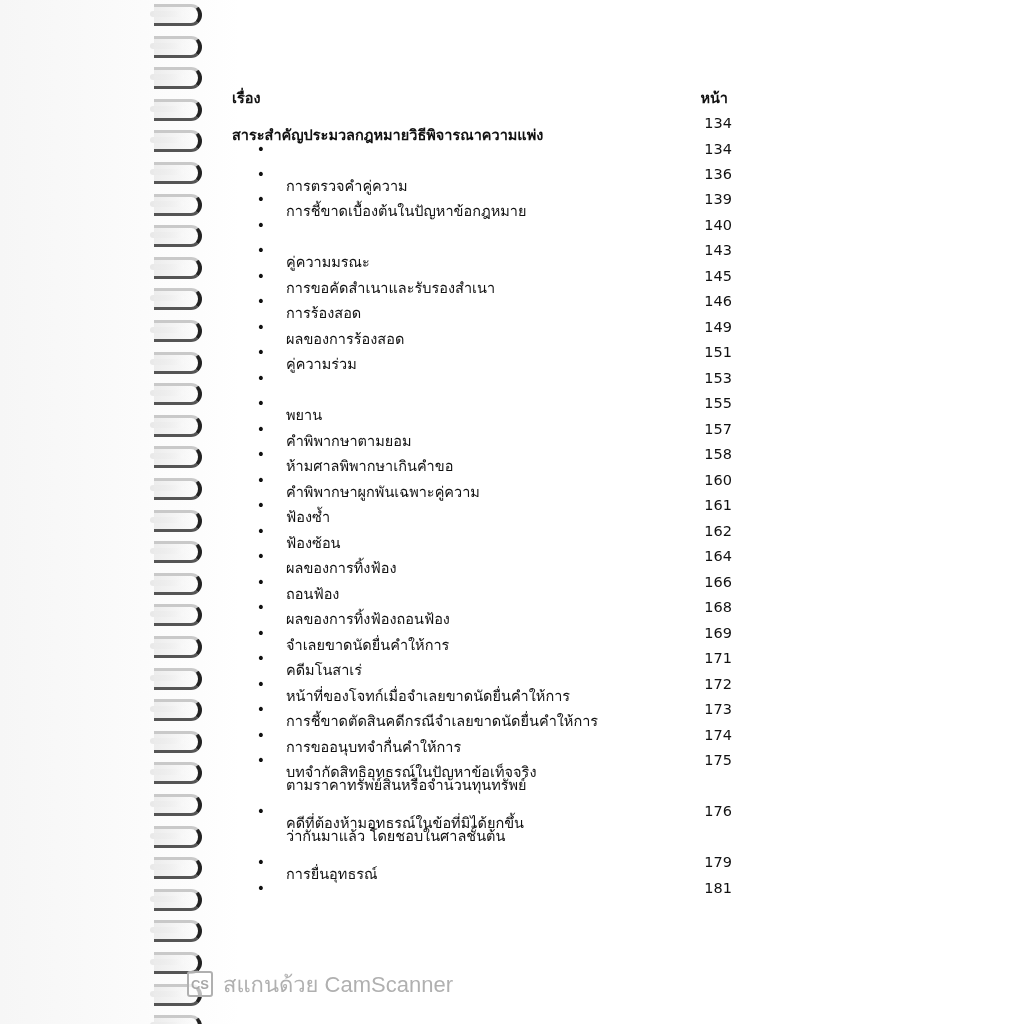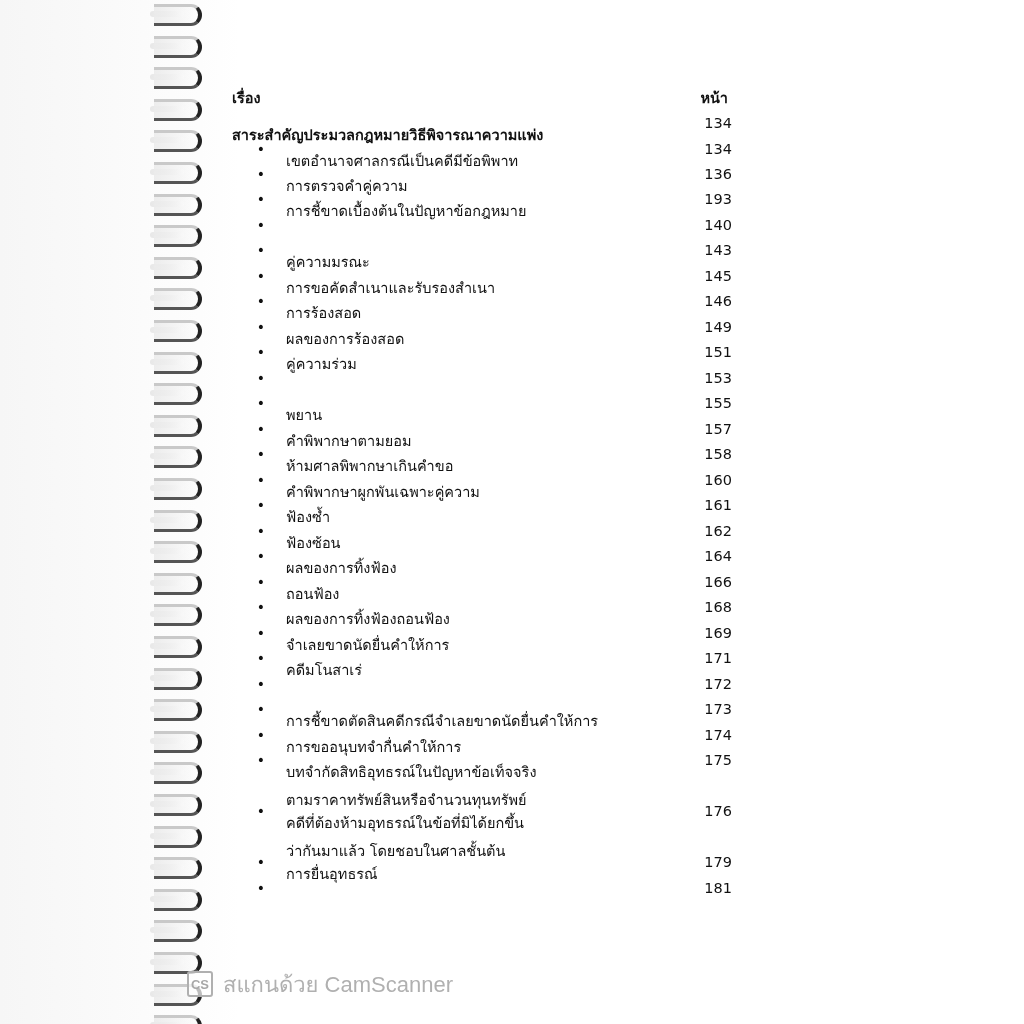--- a/index.html
+++ b/index.html
@@ -101,21 +101,21 @@
       font-weight: bold;
     }
     .toc-row .pg {
       position: absolute;
       right: 0;
       top: 0;
     }
     .toc-row .cont {
       position: absolute;
       left: 54px;
-      top: 40px;
+      top: 25px;
       white-space: nowrap;
       text-align: right;
     }
     
     .watermark {
       position: absolute;
       left: 187px;
       top: 968px;
       height: 32px;
       display: flex;
@@ -292,32 +292,31 @@
     </div>
 
     <div class="toc-row section" style="top:25px">
       <span class="title">สาระสำคัญประมวลกฎหมายวิธีพิจารณาความแพ่ง</span>
       <span class="pg">134</span>
     </div>
 
     <div id="toc-items">
         <div class="toc-row" style="top: 51px;">
           <span class="bullet">•</span>
-          <span class="title">เขตอำนาจศาลกรณีเป็นคดีมีข้อพิพาท</span>
           <span class="pg">134</span>
         </div>
         <div class="toc-row" style="top: 76px;">
           <span class="bullet">•</span>
           <span class="title">การตรวจคำคู่ความ</span>
           <span class="pg">136</span>
         </div>
         <div class="toc-row" style="top: 101px;">
           <span class="bullet">•</span>
           <span class="title">การชี้ขาดเบื้องต้นในปัญหาข้อกฎหมาย</span>
-          <span class="pg">193</span>
+          <span class="pg">139</span>
         </div>
         <div class="toc-row" style="top: 127px;">
           <span class="bullet">•</span>
           <span class="pg">140</span>
         </div>
         <div class="toc-row" style="top: 152px;">
           <span class="bullet">•</span>
           <span class="title">คู่ความมรณะ</span>
           <span class="pg">143</span>
         </div>
@@ -395,20 +394,21 @@
           <span class="title">จำเลยขาดนัดยื่นคำให้การ</span>
           <span class="pg">169</span>
         </div>
         <div class="toc-row" style="top: 560px;">
           <span class="bullet">•</span>
           <span class="title">คดีมโนสาเร่</span>
           <span class="pg">171</span>
         </div>
         <div class="toc-row" style="top: 586px;">
           <span class="bullet">•</span>
+          <span class="title">หน้าที่ของโจทก์เมื่อจำเลยขาดนัดยื่นคำให้การ</span>
           <span class="pg">172</span>
         </div>
         <div class="toc-row" style="top: 611px;">
           <span class="bullet">•</span>
           <span class="title">การชี้ขาดตัดสินคดีกรณีจำเลยขาดนัดยื่นคำให้การ</span>
           <span class="pg">173</span>
         </div>
         <div class="toc-row" style="top: 637px;">
           <span class="bullet">•</span>
           <span class="title">การขออนุบทจำกื่นคำให้การ</span>

